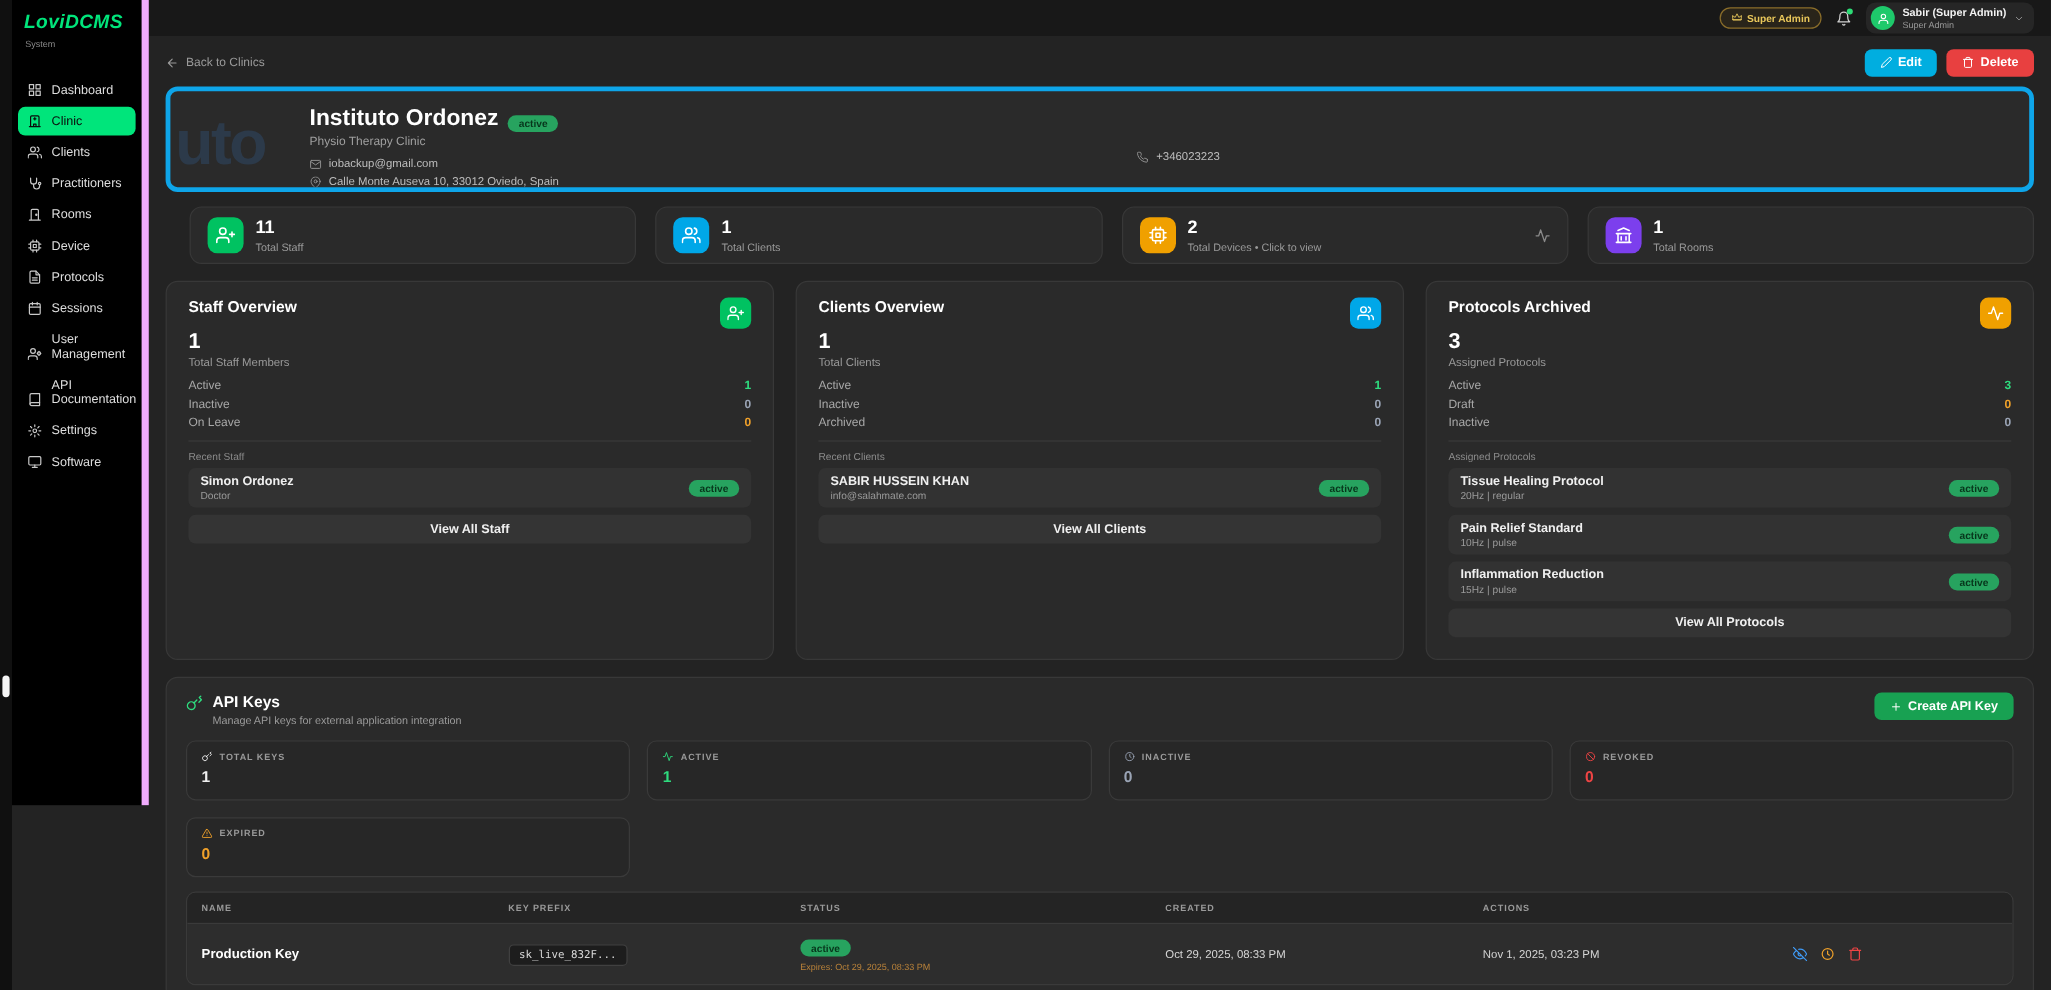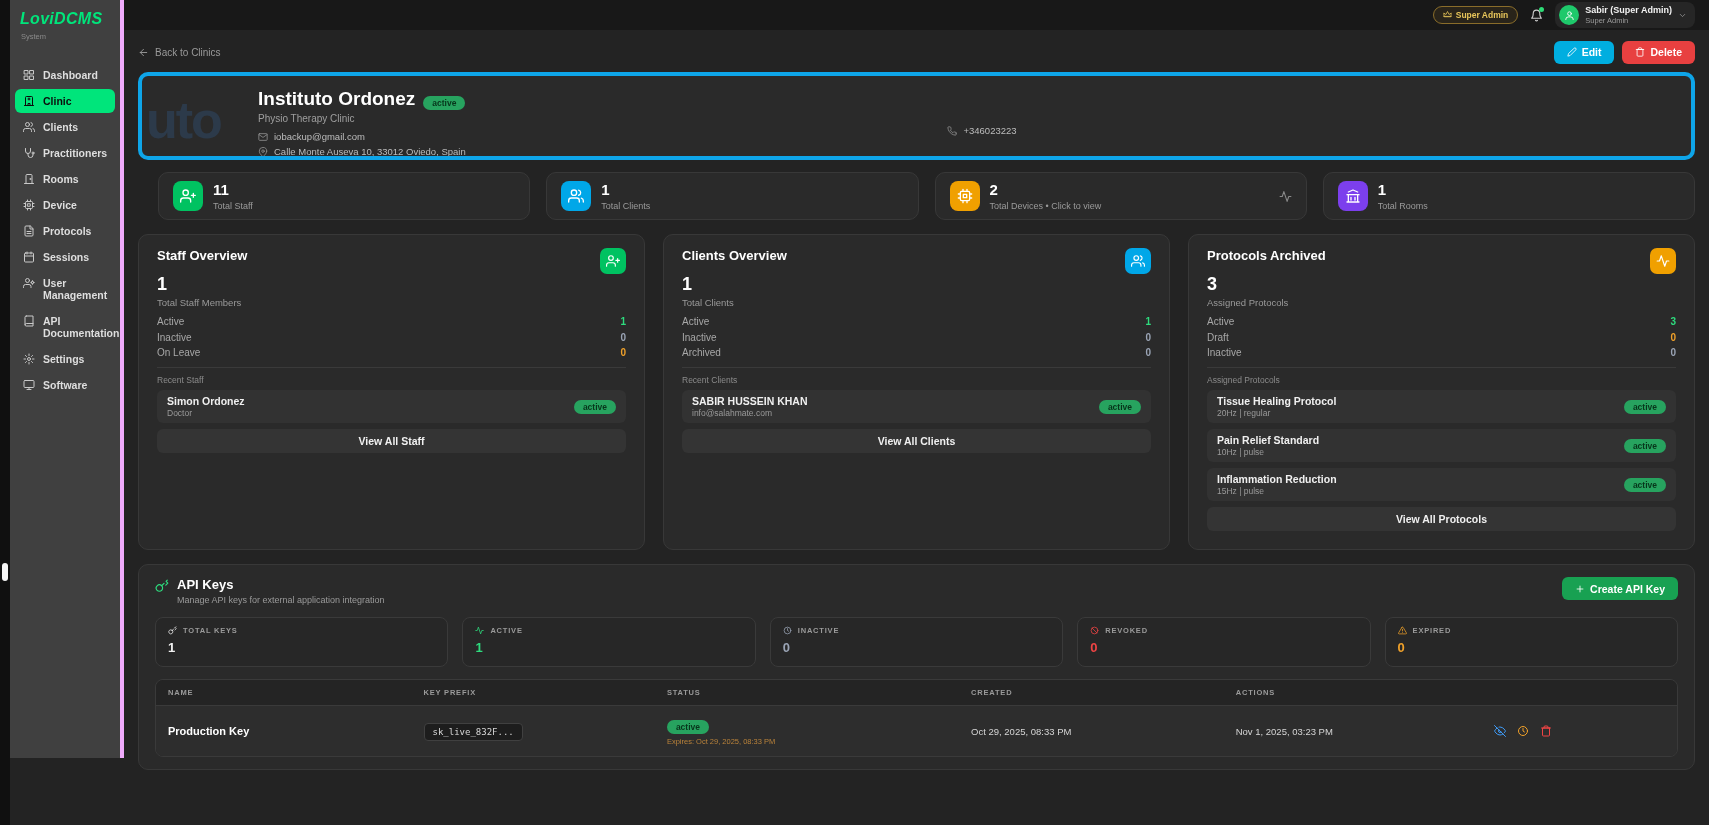--- a/index.html
+++ b/index.html
@@ -4,25 +4,25 @@
 <style>
   * { box-sizing: border-box; }
   html, body { margin:0; padding:0; width:1709px; height:825px; overflow:hidden; }
   body { font-family:"Liberation Sans", sans-serif; background:#232323; color:#e8e8e8; position:relative; }
 
   
   .rail { position:absolute; left:0; top:0; width:10px; height:825px; background:#101010; z-index:5; }
   .rail-thumb { position:absolute; left:2px; top:563px; width:6px; height:18px; border-radius:3px; background:#f5f5f5; }
 
   
-  .sidebar { position:absolute; left:10px; top:0; width:114px; height:758px; background:#404040; border-right:4px solid #f0abfc; z-index:4; }
+  .sidebar { position:absolute; left:10px; top:0; width:114px; height:671px; background:#000000; border-right:6px solid #f0abfc; z-index:4; }
   .logo { font-size:16px; font-style:italic; font-weight:bold; color:#00e57b; padding:10px 0 0 10px; letter-spacing:.3px; }
   .logo-sub { font-size:7.5px; color:#8a8a8a; padding:4px 0 12px 11px; }
   nav { padding:10px 5px 0 5px; }
-  .nav-item { display:flex; align-items:flex-start; gap:8px; padding:6px 8px; margin-bottom:2px; border-radius:6px; font-size:10.5px; font-weight:bold; color:#dedede; cursor:pointer; }
+  .nav-item { display:flex; align-items:flex-end; gap:8px; padding:6px 8px; margin-bottom:2px; border-radius:6px; font-size:10.5px; font-weight:normal; color:#dedede; cursor:pointer; }
   .nav-item .nic { display:flex; color:#c9c9c9; }
   .nav-item.active { background:#00e57b; color:#0b0b0b; }
   .nav-item.active .nic { color:#0b0b0b; }
 
   
   .topbar { position:absolute; left:124px; top:0; width:1585px; height:30px; background:#181818; display:flex; align-items:center; justify-content:flex-end; gap:12px; padding:0 14px; }
   .role-badge { display:flex; align-items:center; gap:4px; font-size:8.5px; font-weight:bold; color:#e8c65a; border:1px solid #8a6d2a; background:rgba(138,109,42,.15); border-radius:10px; padding:2.5px 9px; cursor:default; }
   .bell { position:relative; color:#cfcfcf; display:flex; cursor:pointer; }
   .bell .dot { position:absolute; top:-2px; right:-1px; width:5px; height:5px; border-radius:50%; background:#2ddc76; }
   .user-chip { display:flex; align-items:center; gap:6px; background:#262626; border-radius:8px; padding:3px 8px 3px 4px; cursor:pointer; }
@@ -83,21 +83,21 @@
   .tone-green { color:#2edc7e; } .tone-amber { color:#f0a12a; } .tone-red { color:#ef4444; }
   .tone-muted { color:#9aa4b5; } .tone-white { color:#f0f0f0; }
 
   
   .api-card { background:#2a2a2a; border:1px solid #383838; border-radius:10px; margin-top:14px; padding:12px 16px; }
   .api-head { display:flex; justify-content:space-between; align-items:flex-start; }
   .api-title-wrap { display:flex; gap:8px; align-items:flex-start; }
   .api-key-ic { color:#2edc7e; margin-top:2px; display:flex; }
   .api-title { font-size:13px; font-weight:bold; margin:0; color:#fff; }
   .api-sub { font-size:9px; color:#9a9a9a; margin-top:3px; }
-  .api-stats { display:grid; grid-template-columns:repeat(5,1fr); gap:14px; margin-top:12px; }
+  .api-stats { display:grid; grid-template-columns:repeat(4,1fr); gap:14px; margin-top:12px; }
   .api-stat { background:#272727; border:1px solid #3a3a3a; border-radius:8px; padding:8px 12px; height:50px; }
   .api-stat-label { display:flex; align-items:center; gap:6px; font-size:7.5px; letter-spacing:.8px; color:#9a9a9a; font-weight:bold; }
   .api-stat-val { font-size:13px; font-weight:bold; margin-top:5px; }
 
   .table { margin-top:12px; border:1px solid #3a3a3a; border-radius:8px; overflow:hidden; }
   .t-head, .t-row { display:grid; grid-template-columns:16.8% 16% 20% 17.4% 17% 12.8%; }
   .t-head { background:#242424; border-bottom:1px solid #3a3a3a; }
   .th { font-size:7.5px; font-weight:bold; letter-spacing:.8px; color:#9a9a9a; padding:8px 12px; text-transform:uppercase; }
   .t-row { background:#2d2d2d; align-items:center; padding:10px 0; }
   .td { padding:0 12px; }

